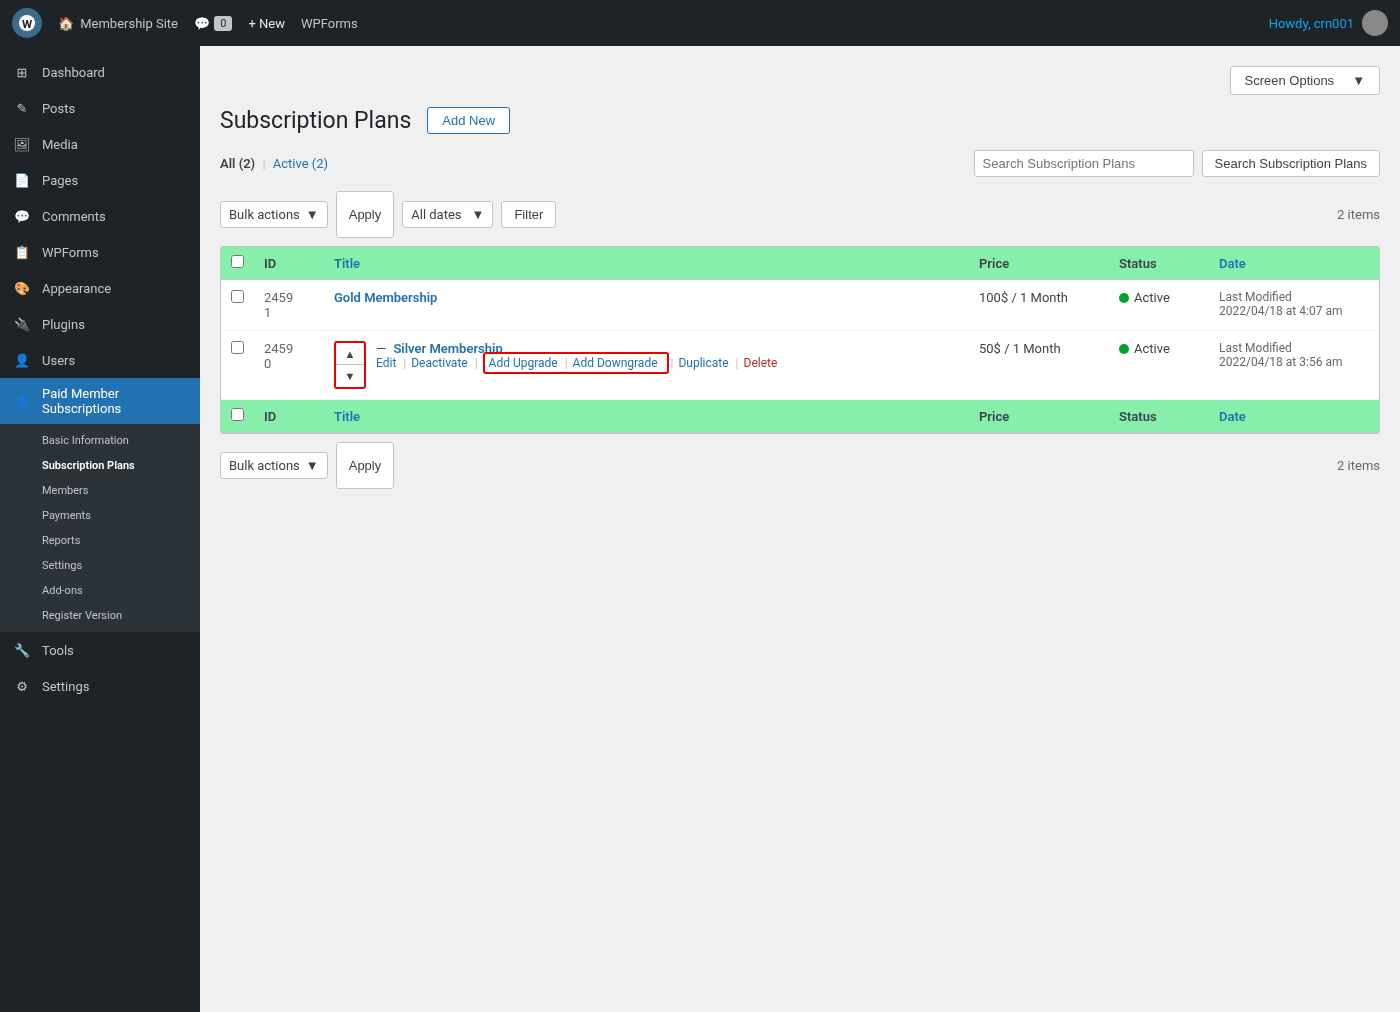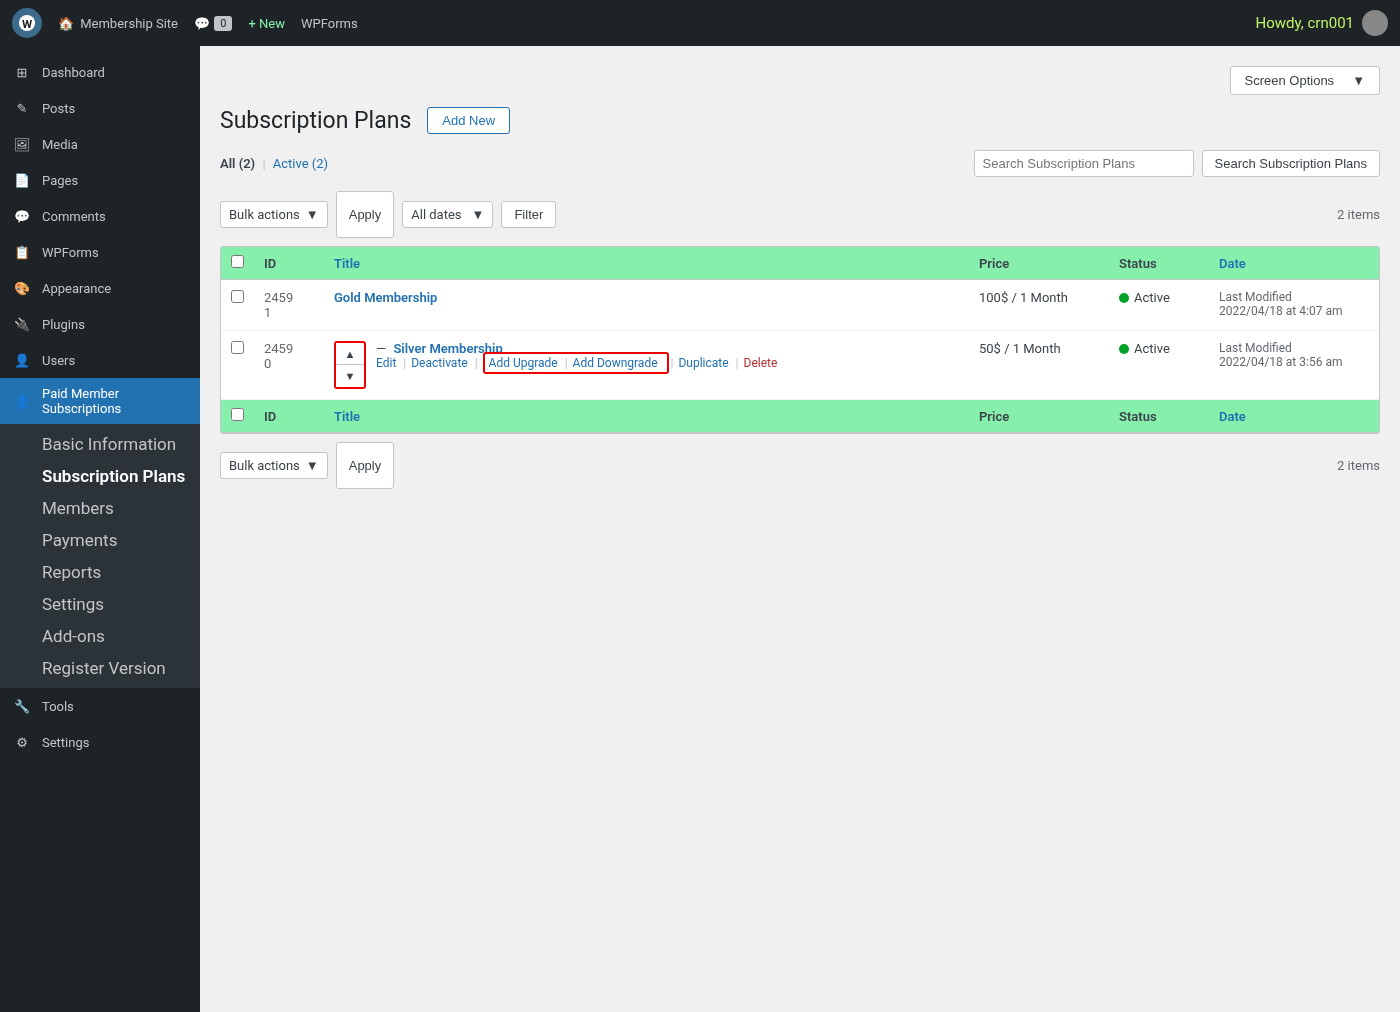--- a/index.html
+++ b/index.html
@@ -16,24 +16,24 @@
       position: fixed;
       top: 0; left: 0; right: 0;
       z-index: 100;
     }
     #wpadminbar .bar-left { display: flex; align-items: center; gap: 16px; flex: 1; }
     #wpadminbar .bar-right { display: flex; align-items: center; gap: 10px; }
     .wp-logo { width: 30px; height: 30px; background: #3d6b8c; border-radius: 50%; display: flex; align-items: center; justify-content: center; }
     .wp-logo svg { fill: #fff; }
     .adminbar-link { color: #c3c4c7; font-size: 13px; cursor: pointer; text-decoration: none; }
     .adminbar-site { display: flex; align-items: center; gap: 6px; color: #c3c4c7; }
-    .adminbar-new { color: #86efac; display: flex; align-items: flex-end; gap: 4px; }
+    .adminbar-new { color: #e5e5e5; display: flex; align-items: flex-end; gap: 4px; }
     .adminbar-comments { color: #c3c4c7; display: flex; align-items: center; gap: 4px; }
     .comment-bubble { background: #c3c4c7; color: #1d2327; border-radius: 3px; padding: 1px 6px; font-size: 11px; }
-    .howdy { color: #bef264; font-size: 15px; display: flex; align-items: center; gap: 8px; }
+    .howdy { color: #0ea5e9; font-size: 13px; display: flex; align-items: center; gap: 8px; }
     .avatar { width: 26px; height: 26px; background: #888; border-radius: 50%; }
 
     
     #layout { display: flex; margin-top: 46px; min-height: calc(100vh - 46px); }
 
     
     #sidebar {
       width: 200px;
       background: #1d2327;
       flex-shrink: 0;
@@ -51,21 +51,21 @@
     .menu-item.active { background: #2271b1; color: #fff; }
     .menu-icon { width: 20px; height: 20px; display: flex; align-items: center; justify-content: center; flex-shrink: 0; }
 
     
     .submenu { background: #2c3338; padding: 4px 0; }
     .submenu-item {
       display: block;
       padding: 6px 12px 6px 42px;
       color: #c3c4c7;
       cursor: pointer;
-      font-size: 17px;
+      font-size: 11px;
     }
     .submenu-item.active { color: #fff; font-weight: 600; }
 
     
     #main {
       flex: 1;
       background: #f0f0f1;
       padding: 20px 20px 20px 20px;
     }
 

